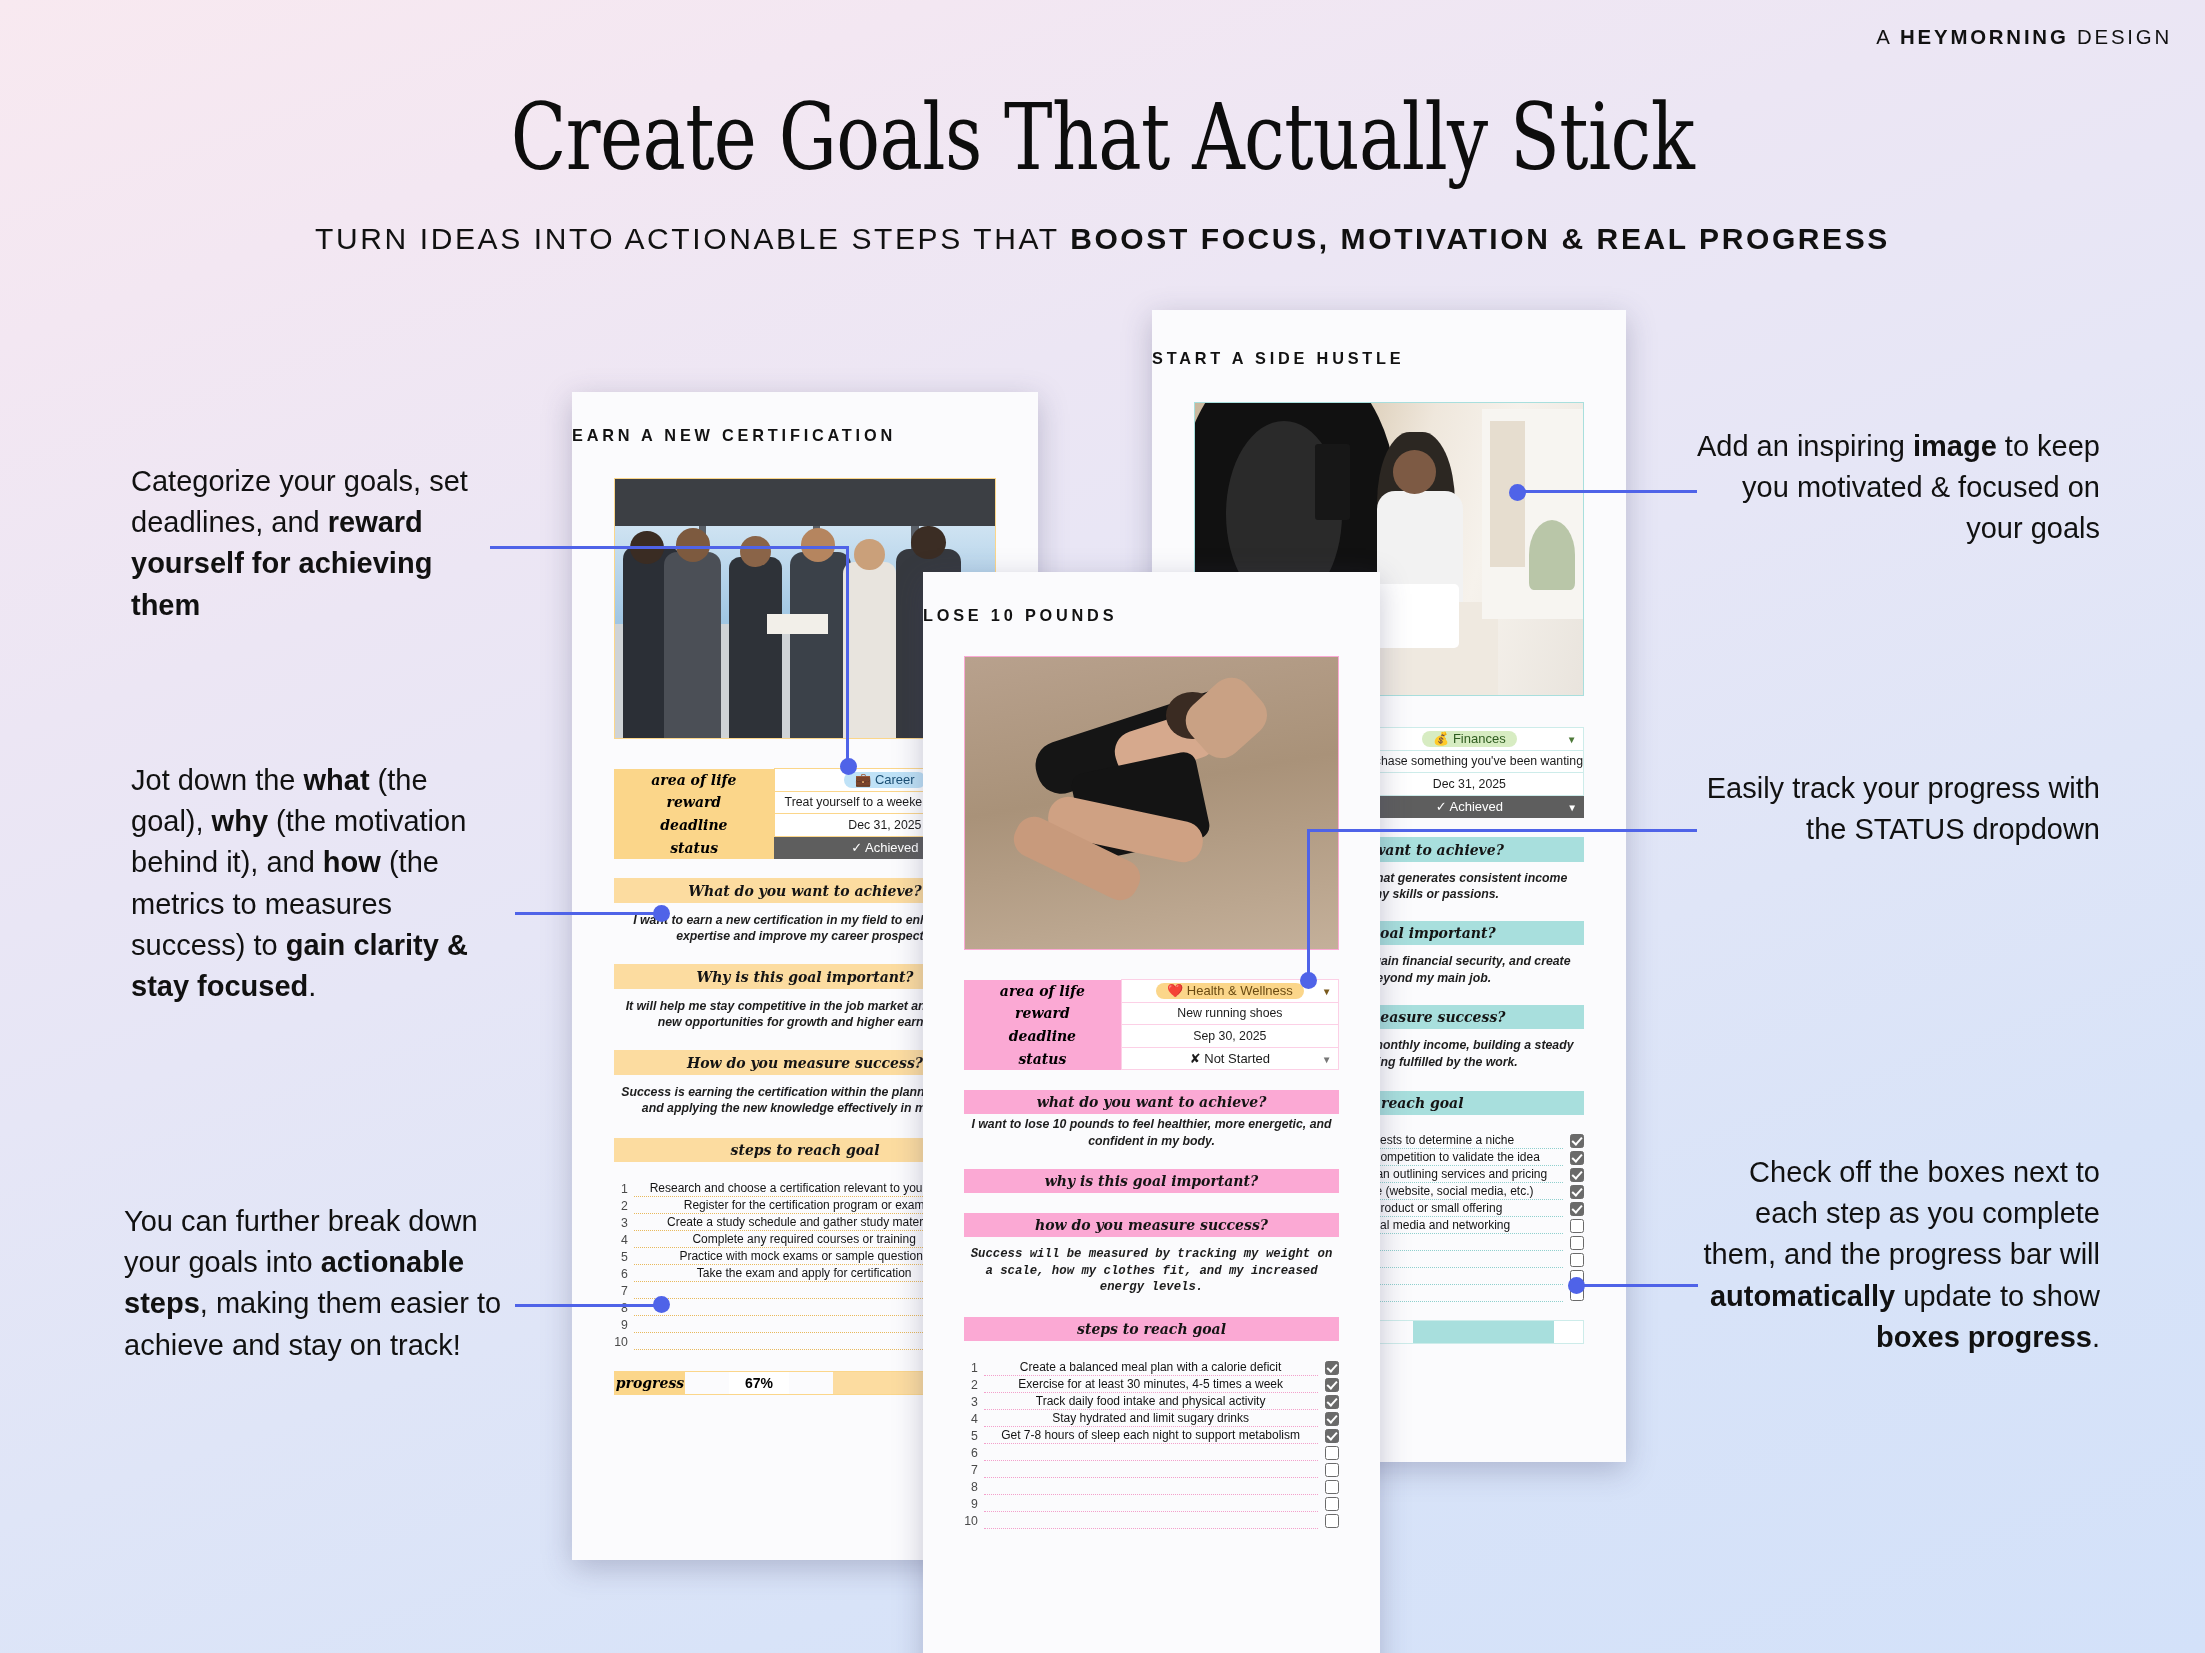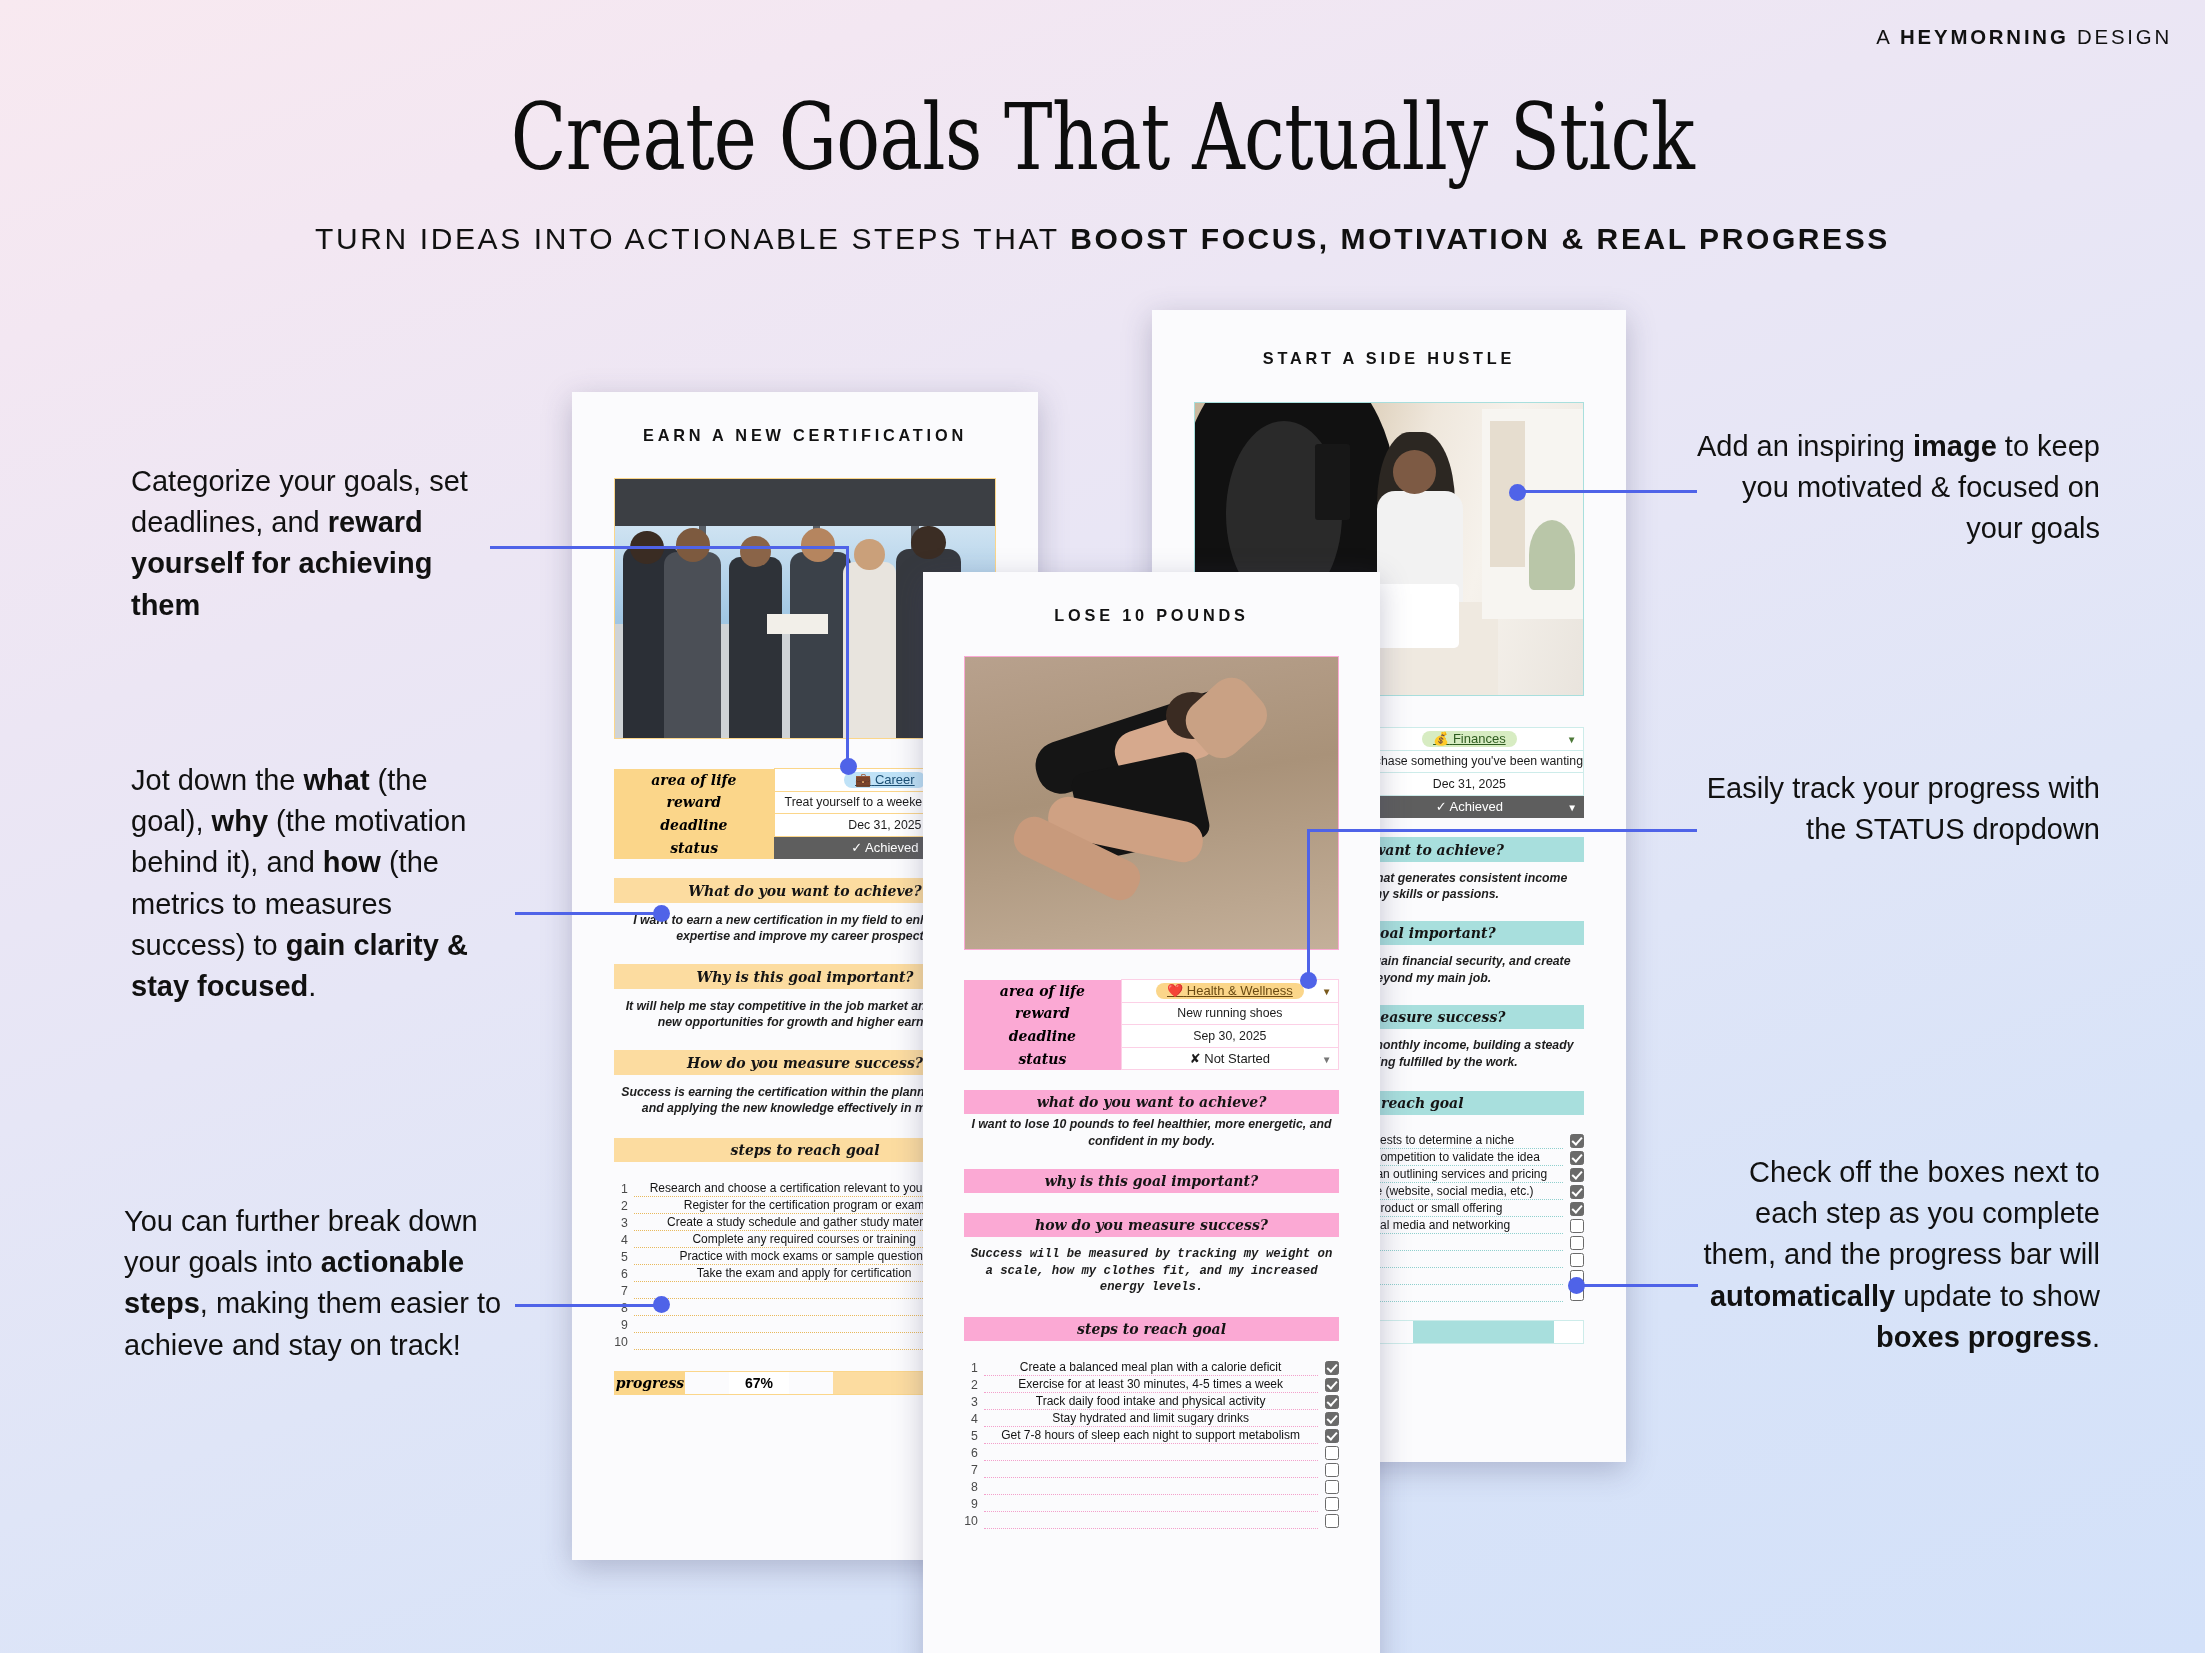--- a/index.html
+++ b/index.html
@@ -86,21 +86,20 @@
   .annot-right { text-align: right; }
 
   
   .card {
     position: absolute;
     background: #fbfbfd;
     box-shadow: 0 8.2px 28px rgba(60,60,100,0.28);
     overflow: hidden;
   }
   .card-title {
-    text-align: center;
     font-weight: 700;
     color: #121212;
     white-space: nowrap;
   }
   .card-photo {
     position: relative;
     overflow: hidden;
     background: #cfc6bb;
   }
 
@@ -124,21 +123,20 @@
     position: relative;
     color: #1b1b1b;
     white-space: nowrap;
     overflow: hidden;
   }
   .pill {
     display: inline-block;
     border-radius: 816px;
     padding: 0.8px 11.4px;
     font-size: 13px;
-    text-decoration: underline;
   }
   .caret {
     position: absolute;
     right: 6.5px;
     top: 50%;
     transform: translateY(-50%);
     font-size: 9.8px;
   }
   .status-cell {
     background: #5e5e5e !important;

